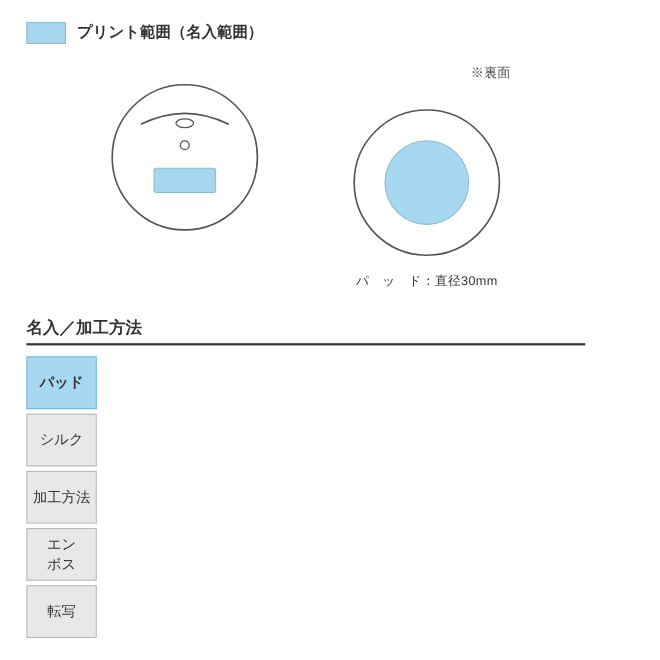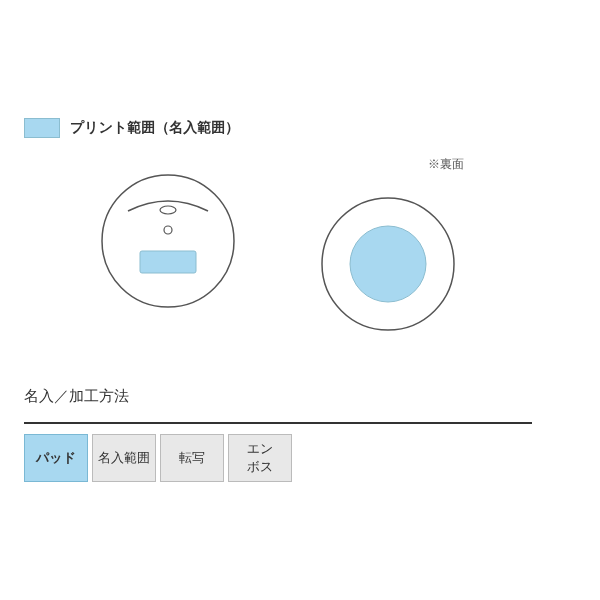--- a/index.html
+++ b/index.html
@@ -12,21 +12,20 @@
       color: #333;
       overflow: hidden;
     }
     .page {
       width: 556px;
       height: 600px;
       padding: 20px 24px;
       display: flex;
       flex-direction: column;
       gap: 0;
-      justify-content: center;
     }
 
     
     .legend-row {
       display: flex;
       align-items: center;
       gap: 10px;
       margin-bottom: 18px;
     }
     .legend-color-box {
@@ -83,31 +82,31 @@
       font-size: 11.5px;
       color: #333;
       text-align: center;
       line-height: 1.6;
       letter-spacing: 0.03em;
     }
 
     
     .section-title {
       font-size: 15px;
-      font-weight: normal;
+      font-weight: bold;
       margin-top: 14px;
       margin-bottom: 10px;
       border-bottom: 2px solid #333;
-      padding-bottom: 16px;
+      padding-bottom: 4px;
     }
 
     
     .method-buttons {
       display: flex;
-      flex-direction: row;
+      flex-direction: column;
       gap: 4px;
     }
     .method-btn {
       width: 64px;
       height: 48px;
       border: 1px solid #bbb;
       background: #e8e8e8;
       display: flex;
       align-items: center;
       justify-content: center;
@@ -156,28 +155,29 @@
       <div class="diagram-label-top">※裏面</div>
       <div class="back-device">
         <svg width="160" height="160" viewBox="0 0 160 160">
 
           <circle cx="80" cy="85" r="66" fill="none" stroke="#555" stroke-width="1.5"></circle>
 
           <circle cx="80" cy="85" r="38" fill="#a8d8f0" stroke="#8bbdd0" stroke-width="1"></circle>
         </svg>
       </div>
       <div class="diagram-desc">
-        <br>
+        <span>パ　ッ　ド：直径30mm</span><br>
       </div>
     </div>
 
   </div>
 
   <div class="section-title">名入／加工方法</div>
 
   <div class="method-buttons">
     <div class="method-btn active-blue">パッド</div>
-    <div class="method-btn">名入範囲</div>
+    <div class="method-btn">シルク</div>
+    <div class="method-btn">加工方法</div>
+    <div class="method-btn">エン<br>ボス</div>
     <div class="method-btn">転写</div>
-    <div class="method-btn">エン<br>ボス</div>
   </div>
 
 </div>
 
 </body></html>

